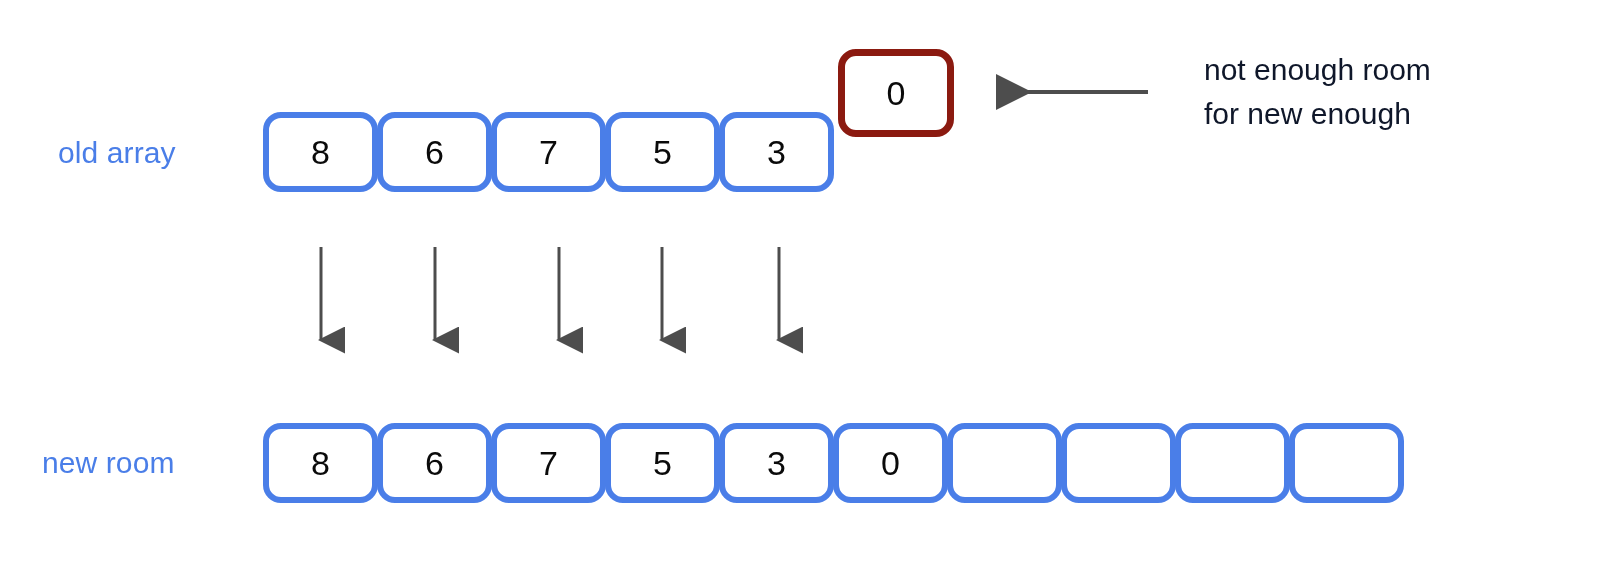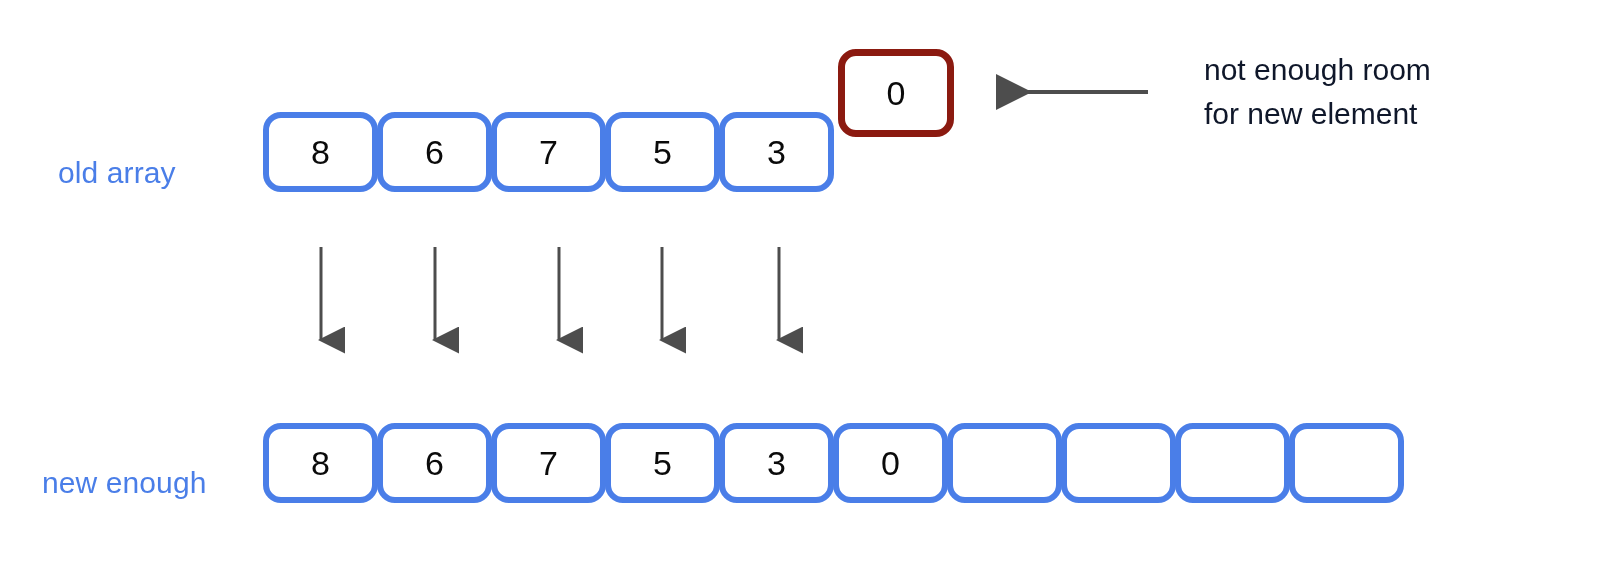--- a/index.html
+++ b/index.html
@@ -20,21 +20,20 @@
 
   
   .row-label {
     position: absolute;
     color: #4a7ee8;
     font-family: "Liberation Sans", sans-serif;
     font-size: 30px;
     font-weight: 400;
     white-space: nowrap;
     letter-spacing: 0.1px;
-    margin-top: 20px;
   }
   #label-old { left: 58px;  top: 136px; }
   #label-new { left: 42px;  top: 446px; }
 
   
   .array-row {
     position: absolute;
     display: flex;
     flex-direction: row;
   }
@@ -127,24 +126,24 @@
       <span class="cell-value">3</span>
     </div>
   </div>
 
   <div id="new-element-box">
     <span class="cell-value">0</span>
   </div>
 
   <div id="annotation">
     <div>not enough room</div>
-    <div>for new element</div>
+    <div>for new enough</div>
   </div>
 
-  <div id="label-new" class="row-label">new enough</div>
+  <div id="label-new" class="row-label">new room</div>
 
   <div id="new-array-row" class="array-row">
     <div class="cell">
       <span class="cell-value">8</span>
     </div>
     <div class="cell">
       <span class="cell-value">6</span>
     </div>
     <div class="cell">
       <span class="cell-value">7</span>

